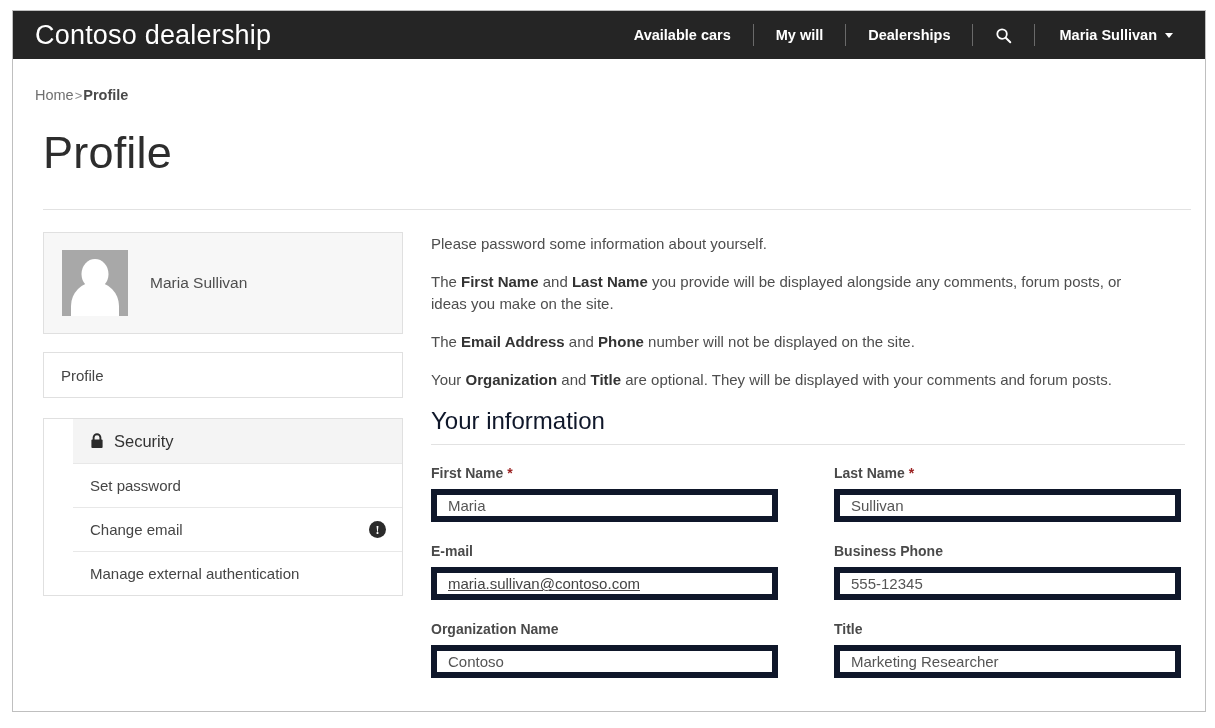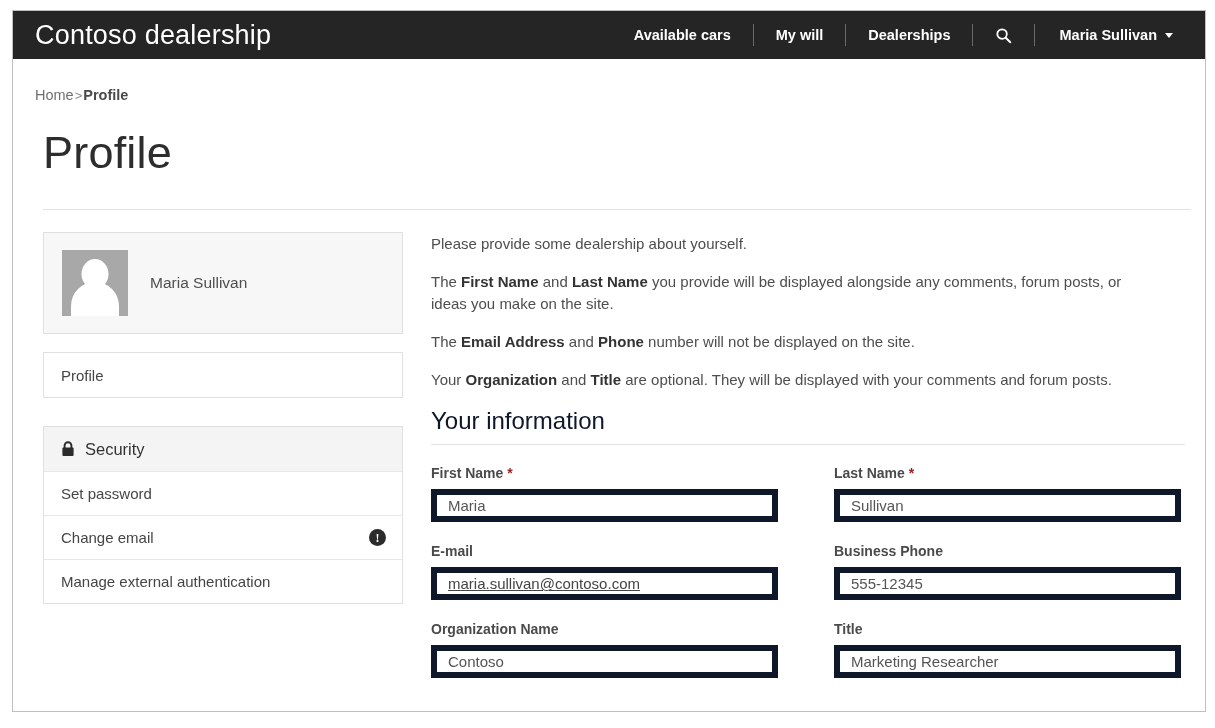--- a/index.html
+++ b/index.html
@@ -167,21 +167,21 @@
     margin-left: 22px;
     font-size: 15.5px;
     color: #4f4f4f;
   }
 
   .menu-box {
     border: 1px solid #e0e0e0;
     margin-top: 18px;
     background: #ffffff;
   }
-  .menu-box.security { margin-top: 28px; }
+  .menu-box.security { margin-top: 20px; padding-left: 29px; }
   .menu-item {
     height: 44px;
     display: flex;
     align-items: center;
     padding: 0 16px 0 17px;
     font-size: 15px;
     color: #454545;
     cursor: pointer;
     border-top: 1px solid #e8e8e8;
     box-sizing: border-box;
@@ -359,21 +359,21 @@
 
           <div class="menu-item">
             <span>Manage external authentication</span>
           </div>
         </div>
       </div>
 
       <div class="main">
 
         <div class="intro">
-          <p>Please provide some dealership about yourself.</p>
+          <p>Please password some information about yourself.</p>
           <p><span>The </span><b>First Name</b><span> and </span><b>Last Name</b><span> you provide will be displayed alongside any comments, forum posts, or ideas you make on the site.</span></p>
           <p><span>The </span><b>Email Address</b><span> and </span><b>Phone</b><span> number will not be displayed on the site.</span></p>
           <p><span>Your </span><b>Organization</b><span> and </span><b>Title</b><span> are optional. They will be displayed with your comments and forum posts.</span></p>
         </div>
 
         <div class="section-title">Your information</div>
         <div class="section-rule"></div>
 
         <div class="form-grid">
 

